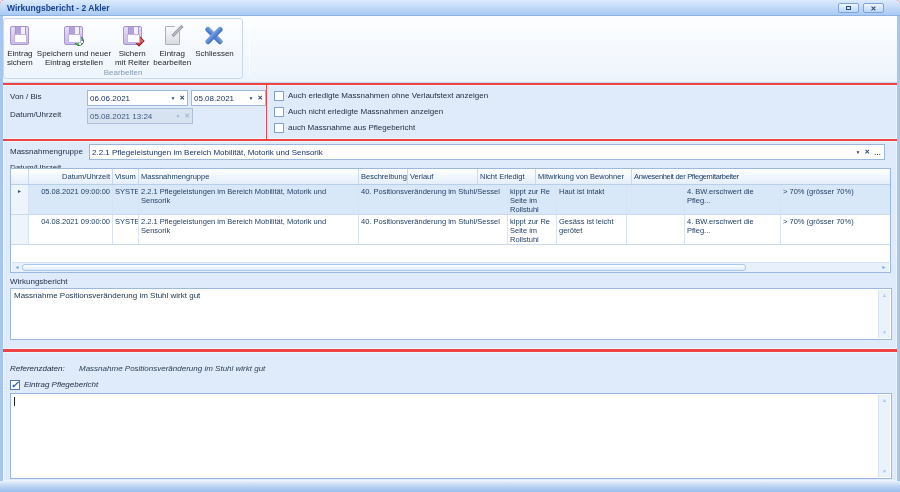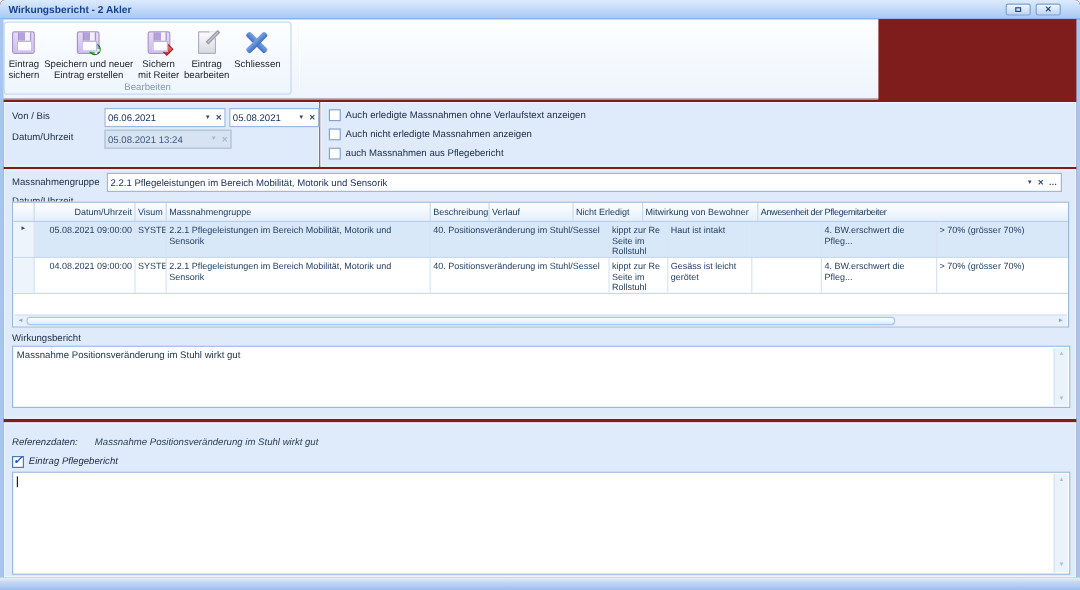--- a/index.html
+++ b/index.html
@@ -1,39 +1,39 @@
 <!DOCTYPE html>
 <html><head>
 <meta charset="utf-8">
 <style>
   html,body{margin:0;padding:0;background:#eef2f8;}
   *{box-sizing:border-box;}
   .window{
     position:relative;width:900px;height:492px;overflow:hidden;
-    font-family:"Liberation Sans",sans-serif;background:#7f1d1d;
+    font-family:"Liberation Sans",sans-serif;background:#ef4444;
     border-radius:4px 4px 0 0;
   }
   
   .titlebar{
     position:absolute;left:0;top:0;width:900px;height:16px;
     background:linear-gradient(#dcebfd,#a9c9f4);
     border-bottom:1px solid #8fb2e3;border-radius:4px 4px 0 0;
   }
   .title{position:absolute;left:7px;top:3px;font-size:8.5px;font-weight:bold;color:#17428c;}
   .winbtns{position:absolute;right:16px;top:3px;display:flex;gap:4px;}
   .winbtn{width:21px;height:10px;border:1px solid #7fa3d6;border-radius:2px;
     background:linear-gradient(#f0f6fd,#bcd6f4);display:flex;align-items:center;justify-content:center;}
   .maxglyph{width:5px;height:4px;border:1px solid #2a4a7a;}
   .closeglyph{font-size:7px;line-height:7px;font-weight:bold;color:#2a4a7a;}
   .side{position:absolute;top:16px;width:3px;height:465px;background:#a6c6f0;}
   .side.l{left:0;} .side.r{right:0;}
   .bottomstrip{position:absolute;left:0;top:481px;width:900px;height:11px;
     background:linear-gradient(#e8f0fb 0%,#c3d8f3 40%,#9abdee 100%);}
   
-  .ribbon{position:absolute;left:0;top:16px;width:732px;height:67px;
+  .ribbon{position:absolute;left:0;top:16px;width:900px;height:67px;
     background:linear-gradient(#fdfeff,#edf4fc);border-bottom:1px solid #c7d8ee;}
   .rgroup{position:absolute;left:3px;top:2px;width:240px;height:61px;
     border:1px solid #c8d9ef;border-radius:3px;}
   .rbuttons{display:flex;align-items:flex-start;padding:2px 1px 0 1px;}
   .rbtn{display:flex;flex-direction:column;align-items:center;padding:1px 2px;cursor:default;}
   .rbtn .lbl{font-size:8px;line-height:9px;color:#27272f;text-align:center;white-space:nowrap;}
   .iconbox{height:26px;display:flex;align-items:center;justify-content:center;position:relative;margin-bottom:1px;}
   .rgrouplabel{position:absolute;bottom:1px;left:0;right:0;text-align:center;font-size:8px;color:#8499ba;}
   .rsep{position:absolute;left:249px;top:5px;width:1px;height:53px;background:#d5e2f2;border-right:1px solid #ffffff;}
   
@@ -199,21 +199,21 @@
     <div class="cbrow" style="left:6px;top:20px;">
       <span class="cbox"></span>
       <span>Auch nicht erledigte Massnahmen anzeigen</span>
     </div>
     <div class="cbrow" style="left:6px;top:4px;">
       <span class="cbox"></span>
       <span>Auch erledigte Massnahmen ohne Verlaufstext anzeigen</span>
     </div>
     <div class="cbrow" style="left:6px;top:36px;">
       <span class="cbox"></span>
-      <span>auch Massnahmen aus Pflegebericht</span>
+      <span>auch Massnahme aus Pflegebericht</span>
     </div>
   </div>
 
   <div class="panel" style="left:3px;top:141px;width:894px;height:208px;">
     <span class="flabel" style="left:6px;top:5px;">Massnahmengruppe</span>
     <div class="field" style="left:85px;top:2px;width:796px;height:16px;">
       <span class="val">2.2.1 Pflegeleistungen im Bereich Mobilität, Motorik und Sensorik</span>
       <span class="dd">▼</span>
       <span class="clr">✕</span>
       <span class="ell">…</span>

